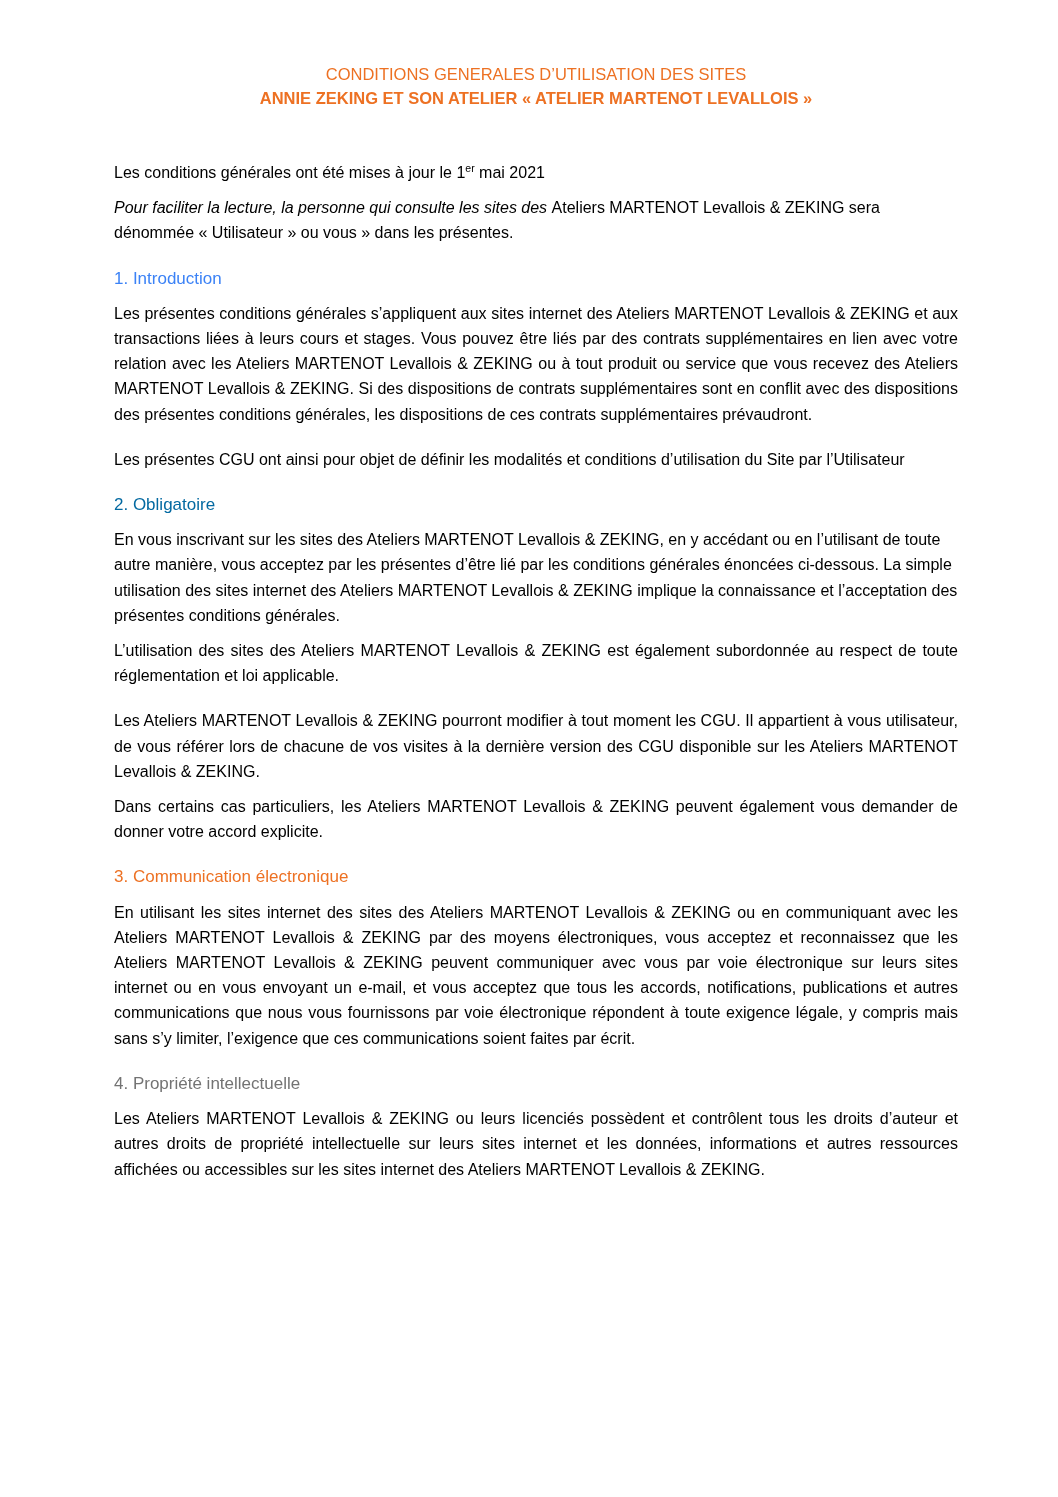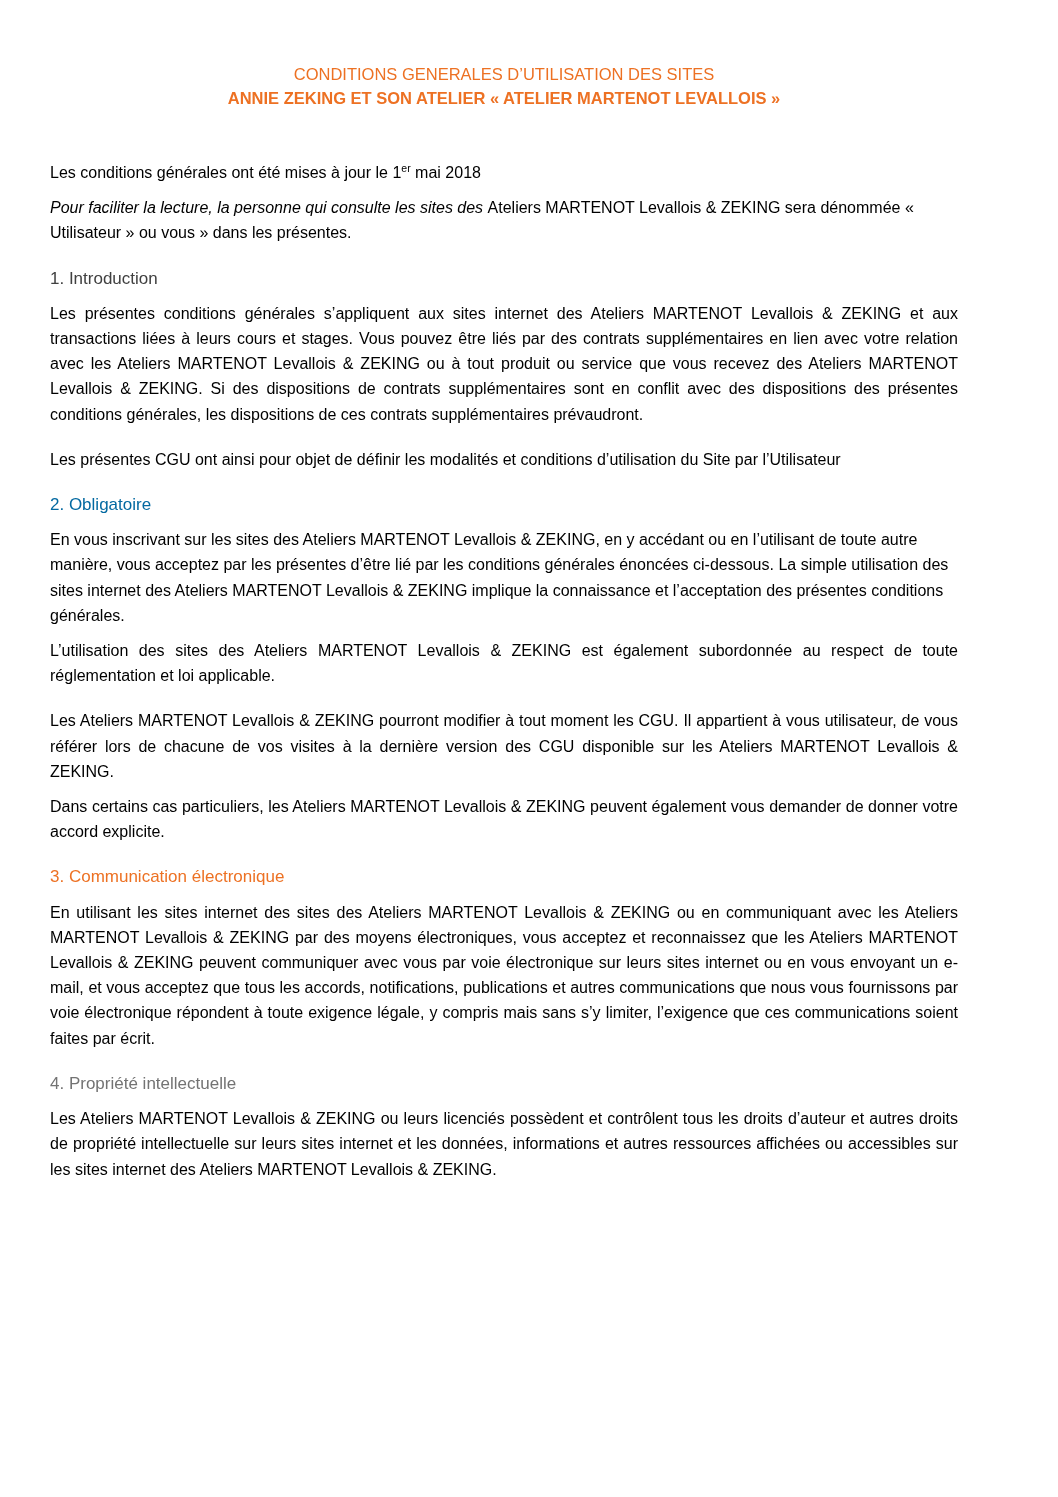--- a/index.html
+++ b/index.html
@@ -12,21 +12,21 @@
     height: 1497px;
     overflow: hidden;
     font-family: "Liberation Sans", sans-serif;
     color: #000000;
     -webkit-font-smoothing: antialiased;
   }
   .page {
     box-sizing: border-box;
     width: 1058px;
     height: 1497px;
-    padding: 62px 100px 0 50px;
+    padding: 62px 100px 0 114px;
     background: #ffffff;
   }
   .doc-title {
     text-align: center;
     font-size: 16.5px;
     line-height: 24px;
     margin-bottom: 50px;
   }
   .doc-title .t1 { font-weight: 400; }
   .doc-title .t2, .doc-title .t3 { font-weight: 700; }
@@ -54,26 +54,26 @@
 </head>
 <body style="background: rgb(255, 255, 255); color: rgb(0, 0, 0);">
 
 <div class="page">
 
   <header class="doc-title accent" style="color: rgb(237, 113, 35);">
     <div class="t1">CONDITIONS GENERALES D’UTILISATION DES SITES</div>
     <div class="t2">ANNIE ZEKING ET SON ATELIER « ATELIER MARTENOT LEVALLOIS »</div>
   </header>
 
-  <p class="para first"><span>Les conditions générales ont été mises à jour le 1</span><sup>er</sup><span> mai 2018</span></p>
+  <p class="para first"><span>Les conditions générales ont été mises à jour le 1</span><sup>er</sup><span> mai 2021</span></p>
 
   <p class="para"><em>Pour faciliter la lecture, la personne qui consulte les sites des </em><span>Ateliers MARTENOT Levallois &amp; ZEKING sera dénommée « Utilisateur » ou vous » dans les présentes.</span></p>
 
   <section>
-    <h2 class="heading accent" style="color: #404040;">1. Introduction</h2>
+    <h2 class="heading accent" style="color: #3b82f6;">1. Introduction</h2>
     <p class="para justify">Les présentes conditions générales s’appliquent aux sites internet des Ateliers MARTENOT Levallois &amp; ZEKING et aux transactions liées à leurs cours et stages. Vous pouvez être liés par des contrats supplémentaires en lien avec votre relation avec les Ateliers MARTENOT Levallois &amp; ZEKING ou à tout produit ou service que vous recevez des Ateliers MARTENOT Levallois &amp; ZEKING. Si des dispositions de contrats supplémentaires sont en conflit avec des dispositions des présentes conditions générales, les dispositions de ces contrats supplémentaires prévaudront.</p>
     <p class="para gap-lg">Les présentes CGU ont ainsi pour objet de définir les modalités et conditions d’utilisation du Site par l’Utilisateur</p>
   </section>
 
   <section>
     <h2 class="heading accent" style="color: #0369a1;">2. Obligatoire</h2>
     <p class="para">En vous inscrivant sur les sites des Ateliers MARTENOT Levallois &amp; ZEKING, en y accédant ou en l’utilisant de toute autre manière, vous acceptez par les présentes d’être lié par les conditions générales énoncées ci-dessous. La simple utilisation des sites internet des Ateliers MARTENOT Levallois &amp; ZEKING implique la connaissance et l’acceptation des présentes conditions générales.</p>
     <p class="para justify">L’utilisation des sites des Ateliers MARTENOT Levallois &amp; ZEKING est également subordonnée au respect de toute réglementation et loi applicable.</p>
     <p class="para justify gap-lg">Les Ateliers MARTENOT Levallois &amp; ZEKING pourront modifier à tout moment les CGU. Il appartient à vous utilisateur, de vous référer lors de chacune de vos visites à la dernière version des CGU disponible sur les Ateliers MARTENOT Levallois &amp; ZEKING.</p>
     <p class="para justify">Dans certains cas particuliers, les Ateliers MARTENOT Levallois &amp; ZEKING peuvent également vous demander de donner votre accord explicite.</p>

